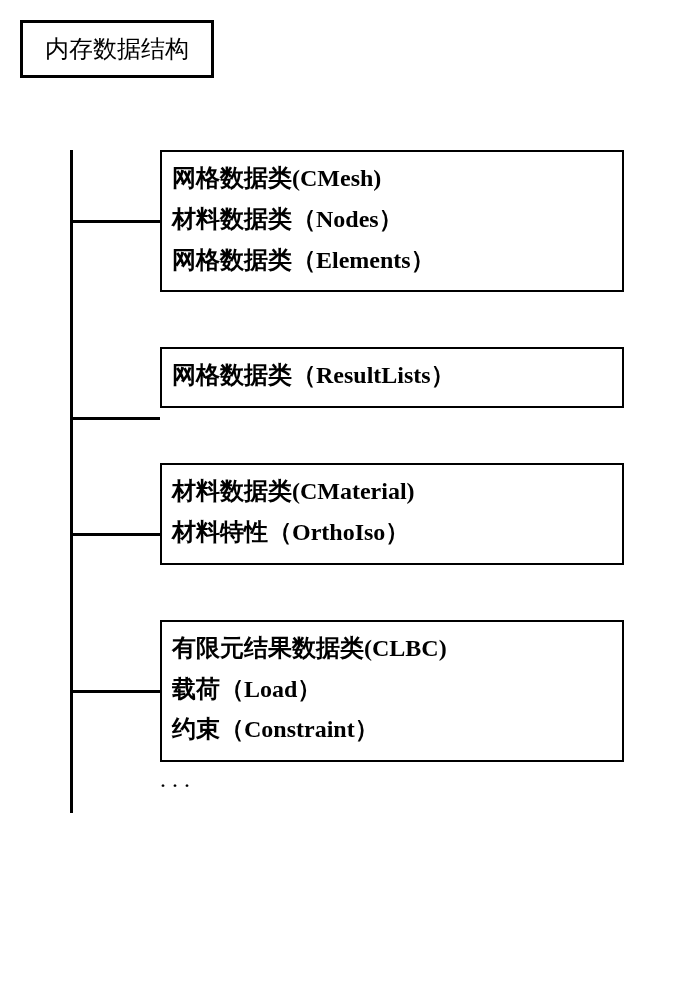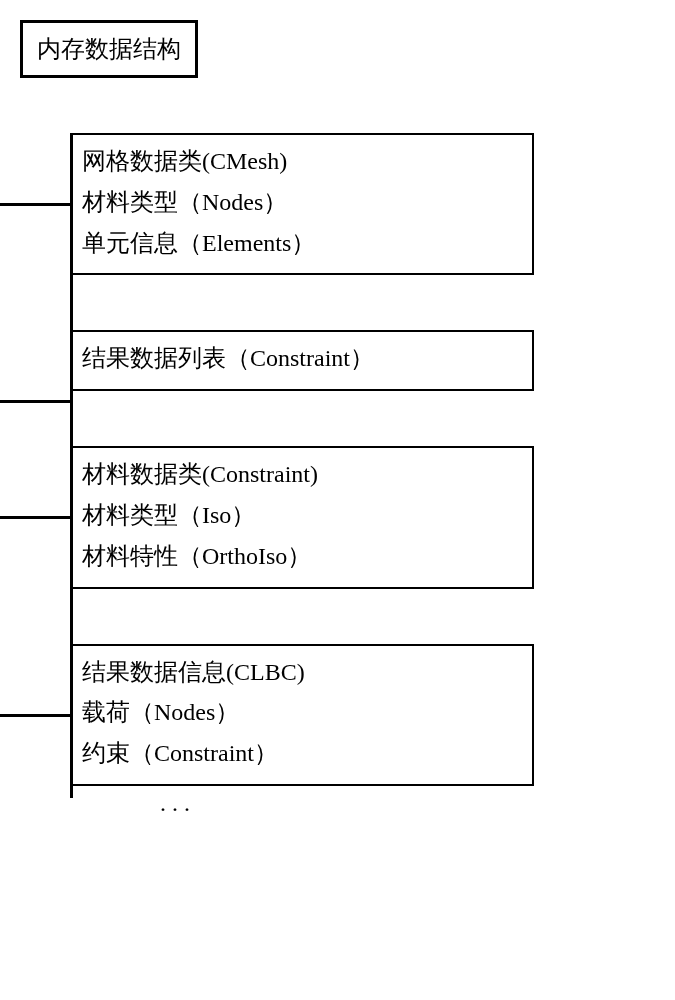--- a/index.html
+++ b/index.html
@@ -9,38 +9,40 @@
     font-size: 24px;
     background: #fff;
     color: #000;
   }
   .diagram {
     position: relative;
     width: 635px;
   }
   .root-box {
     border: 3px solid #000;
-    padding: 10px 14px;
+    padding: 10px 22px;
     display: inline-block;
-    margin-bottom: 0;
+    margin-bottom: 17px;
   }
   .tree {
     position: relative;
     margin-left: 50px;
   }
   .trunk {
     position: absolute;
     left: 0;
     top: 0;
     width: 3px;
     background: #000;
   }
   .child {
     position: relative;
+    margin-left: 90px;
     margin-top: 55px;
+    font-weight: bold;
   }
   .child-box {
     border: 2px solid #000;
     padding: 6px 10px 10px 10px;
     line-height: 1.7;
     width: 440px;
   }
   .connector {
     position: absolute;
     height: 3px;
@@ -64,46 +66,45 @@
     <span>内存数据结构</span>
   </div>
 
   <div class="tree">
     <div class="trunk" id="trunk" style="height: 665.172px;"></div>
 
     <div class="child">
       <div class="connector" style="top: 70px;"></div>
       <div class="child-box">
         <div class="row">网格数据类(CMesh)</div>
-        <div class="row">材料类型（Nodes）</div>
-        <div class="row">单元信息（Elements）</div>
+        <div class="row">材料数据类（Nodes）</div>
+        <div class="row">网格数据类（Elements）</div>
       </div>
     </div>
 
     <div class="child">
       <div class="connector" style="top: 70px;"></div>
       <div class="child-box">
-        <div class="row">结果数据列表（Constraint）</div>
+        <div class="row">网格数据类（ResultLists）</div>
       </div>
     </div>
 
     <div class="child">
       <div class="connector" style="top: 70px;"></div>
       <div class="child-box">
-        <div class="row">材料数据类(Constraint)</div>
-        <div class="row">材料类型（Iso）</div>
+        <div class="row">材料数据类(CMaterial)</div>
         <div class="row">材料特性（OrthoIso）</div>
       </div>
     </div>
 
     <div class="child" id="last-child">
       <div class="connector" id="last-connector" style="top: 70px;"></div>
       <div class="child-box">
-        <div class="row">结果数据信息(CLBC)</div>
-        <div class="row">载荷（Nodes）</div>
+        <div class="row">有限元结果数据类(CLBC)</div>
+        <div class="row">载荷（Load）</div>
         <div class="row">约束（Constraint）</div>
       </div>
     </div>
 
     <div class="ellipsis">. . .</div>
   </div>
 
 </div>
 
 </body></html>

